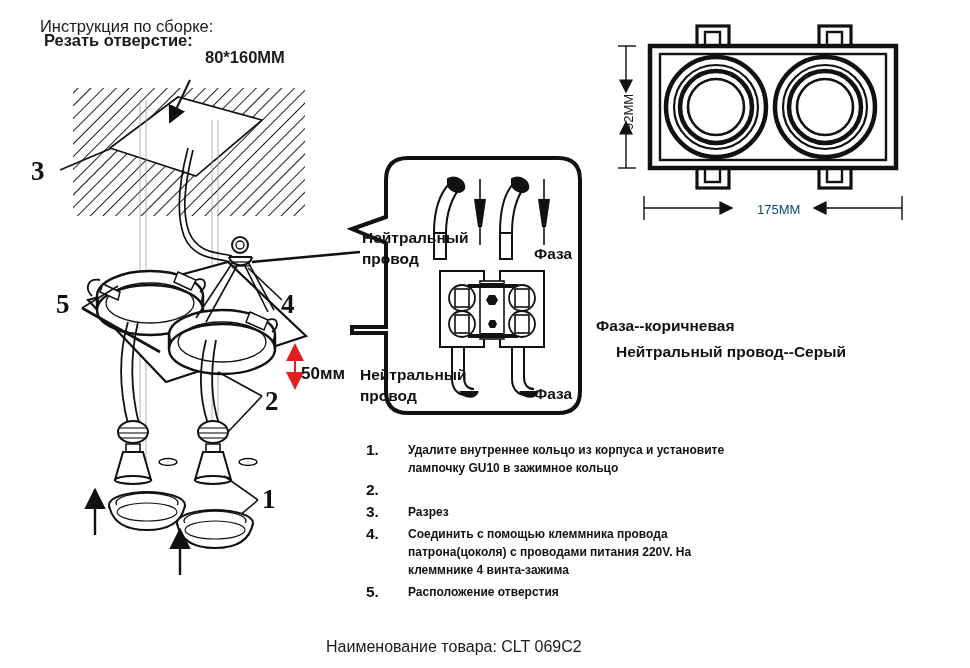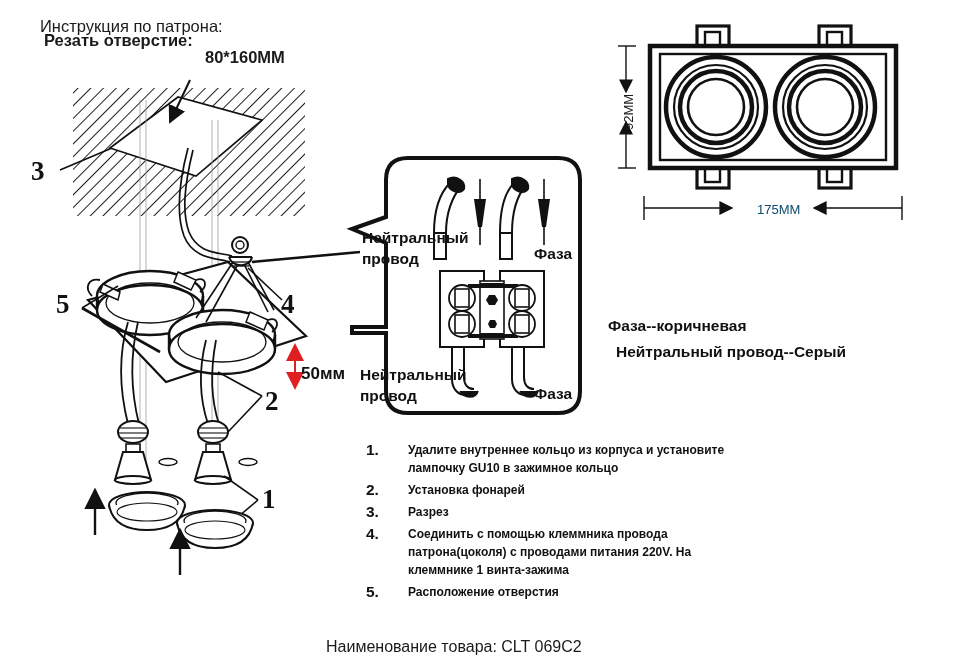--- a/index.html
+++ b/index.html
@@ -16,21 +16,21 @@
   .legend{font-size:15.5px;font-weight:700;color:#111;line-height:1.5;}
   .listnum{font-size:15.5px;font-weight:700;color:#111;}
   .listtxt{font-size:12px;font-weight:700;color:#111;line-height:1.5;}
   .prodname{font-size:16px;color:#1a1a1a;text-align:right;}
   .mm50{font-size:17px;font-weight:700;color:#111;}
   svg{display:block;overflow:visible;}
 </style>
 </head>
 <body>
 
-<div class="t hdr1" style="left:40px;top:16px;">Инструкция по патрона:</div>
+<div class="t hdr1" style="left:40px;top:16px;">Инструкция по сборке:</div>
 <div class="t hdr2" style="left:44px;top:30px;">Резать отверстие:</div>
 <div class="t hdr2" style="left:205px;top:47px;">80*160MM</div>
 
 <div class="abs" style="left:0px;top:0px;">
 <svg width="360" height="600" viewBox="0 0 360 600">
   <defs>
     <pattern id="hatch" width="9" height="9" patternTransform="rotate(45)" patternUnits="userSpaceOnUse">
       <line x1="0" y1="0" x2="0" y2="9" stroke="#111" stroke-width="1.9"></line>
     </pattern>
     <marker id="arrR" markerWidth="9" markerHeight="9" refX="8" refY="4.5" orient="auto">
@@ -314,46 +314,45 @@
 </svg>
 </div>
 
 <div class="t wlab" style="left:362px;top:228px;">Нейтральный
 провод</div>
 <div class="t wlab" style="left:534px;top:244px;">Фаза</div>
 <div class="t wlab" style="left:360px;top:365px;">Нейтральный
 провод</div>
 <div class="t wlab" style="left:534px;top:384px;">Фаза</div>
 
-<div class="t legend" style="left:596px;top:314px;margin-left:12px;">Фаза--коричневая</div>
+<div class="t legend" style="left:596px;top:314px;">Фаза--коричневая</div>
 <div class="t legend" style="left:616px;top:340px;">Нейтральный провод--Серый</div>
 
 <div class="abs" style="left:366px;top:441px;width:520px;">
 
   <div style="display:flex;margin-bottom:4px;">
     <div class="listnum" style="width:42px;flex:none;">1.</div>
     <div class="listtxt" style="white-space:pre-line;">Удалите внутреннее кольцо из корпуса и установите
 лампочку GU10 в зажимное кольцо</div>
   </div>
 
   <div style="display:flex;margin-bottom:4px;">
     <div class="listnum" style="width:42px;flex:none;">2.</div>
-    <div class="listtxt" style="white-space:pre-line;">Установка фонарей</div>
   </div>
 
   <div style="display:flex;margin-bottom:4px;">
     <div class="listnum" style="width:42px;flex:none;">3.</div>
     <div class="listtxt" style="white-space:pre-line;">Разрез</div>
   </div>
 
   <div style="display:flex;margin-bottom:4px;">
     <div class="listnum" style="width:42px;flex:none;">4.</div>
     <div class="listtxt" style="white-space:pre-line;">Соединить с помощью клеммника провода
 патрона(цоколя) с проводами питания 220V. На
-клеммнике 1 винта-зажима</div>
+клеммнике 4 винта-зажима</div>
   </div>
 
   <div style="display:flex;">
     <div class="listnum" style="width:42px;flex:none;">5.</div>
     <div class="listtxt" style="white-space:pre-line;">Расположение отверстия</div>
   </div>
 </div>
 
 <div class="t prodname" style="left:326px;top:637px;">Наименование товара: CLT 069C2</div>
 

